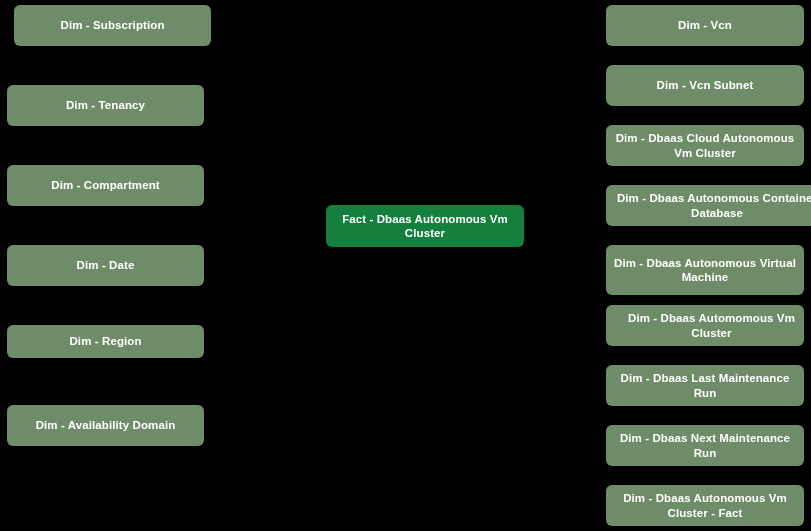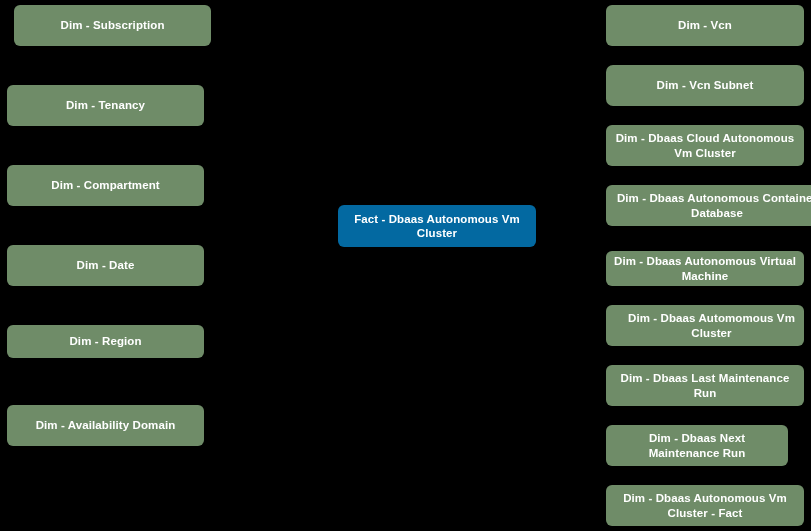--- a/index.html
+++ b/index.html
@@ -30,22 +30,21 @@
     font-size: 11.5px;
     font-weight: bold;
     line-height: 1.25;
     padding: 2px 6px;
     letter-spacing: 0.1px;
   }
   .node.dim {
     background: #6f8c68;
   }
   .node.fact {
-    background: #0369a1;
-    margin-left: 12px;
+    background: #15803d;
   }
   .node-label {
     display: block;
     width: 100%;
   }
 </style>
 </head>
 <body>
 
 <div id="canvas">
@@ -72,30 +71,30 @@
     </div>
     <div class="node dim" style="left: 606px; top: 65px; width: 198px; height: 41px; border-radius: 7px;">
       <span class="node-label">Dim - Vcn Subnet</span>
     </div>
     <div class="node dim" style="left: 606px; top: 125px; width: 198px; height: 41px;">
       <span class="node-label">Dim - Dbaas Cloud Autonomous Vm Cluster</span>
     </div>
     <div class="node dim" style="left: 606px; top: 185px; width: 222px; height: 41px;">
       <span class="node-label">Dim - Dbaas Autonomous Container Database</span>
     </div>
-    <div class="node dim" style="left: 606px; top: 251px; width: 198px; height: 35px;">
+    <div class="node dim" style="left: 606px; top: 245px; width: 198px; height: 50px;">
       <span class="node-label">Dim - Dbaas Autonomous Virtual Machine</span>
     </div>
     <div class="node dim" style="left: 606px; top: 305px; width: 198px; height: 41px; padding-left: 19px;">
       <span class="node-label">Dim - Dbaas Automomous Vm Cluster</span>
     </div>
     <div class="node dim" style="left: 606px; top: 365px; width: 198px; height: 41px;">
       <span class="node-label">Dim - Dbaas Last Maintenance Run</span>
     </div>
-    <div class="node dim" style="left: 606px; top: 425px; width: 182px; height: 41px;">
+    <div class="node dim" style="left: 606px; top: 425px; width: 198px; height: 41px;">
       <span class="node-label">Dim - Dbaas Next Maintenance Run</span>
     </div>
     <div class="node dim" style="left: 606px; top: 485px; width: 198px; height: 41px;">
       <span class="node-label">Dim - Dbaas Autonomous Vm Cluster - Fact</span>
     </div>
     <div class="node fact" style="left: 326px; top: 205px; width: 198px; height: 42px;">
       <span class="node-label">Fact - Dbaas Autonomous Vm Cluster</span>
     </div>
   </div>
 

